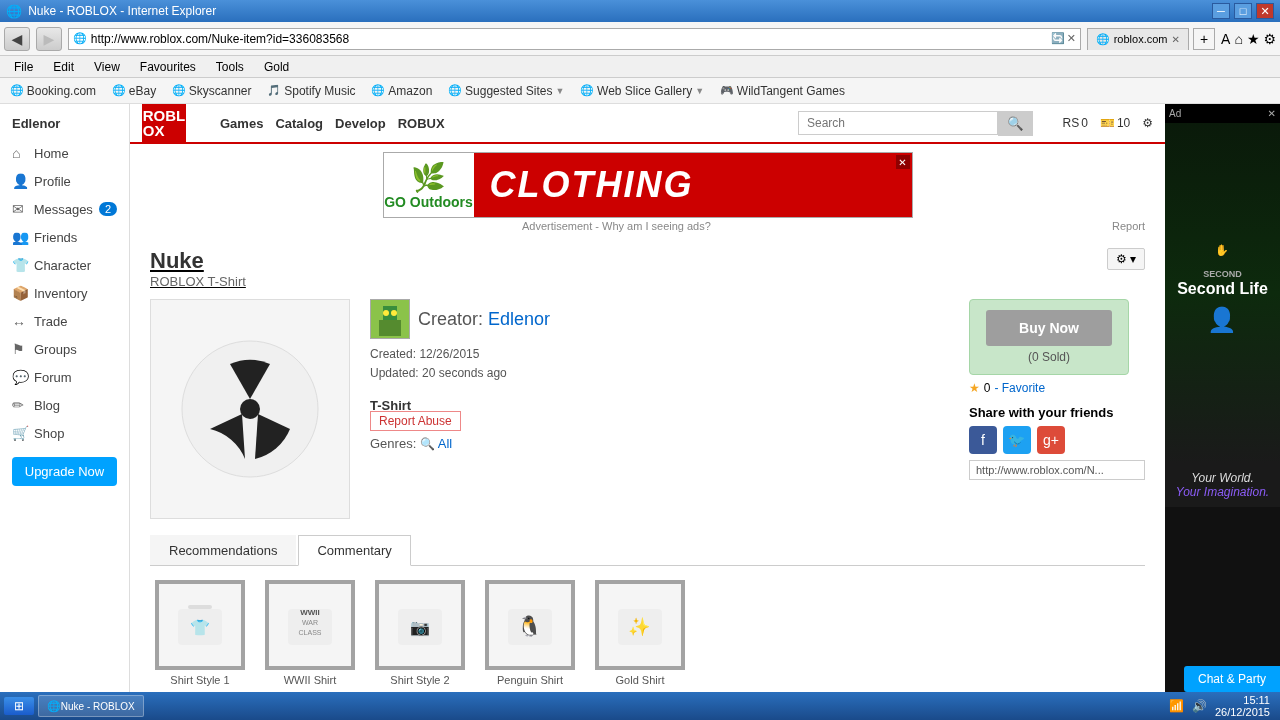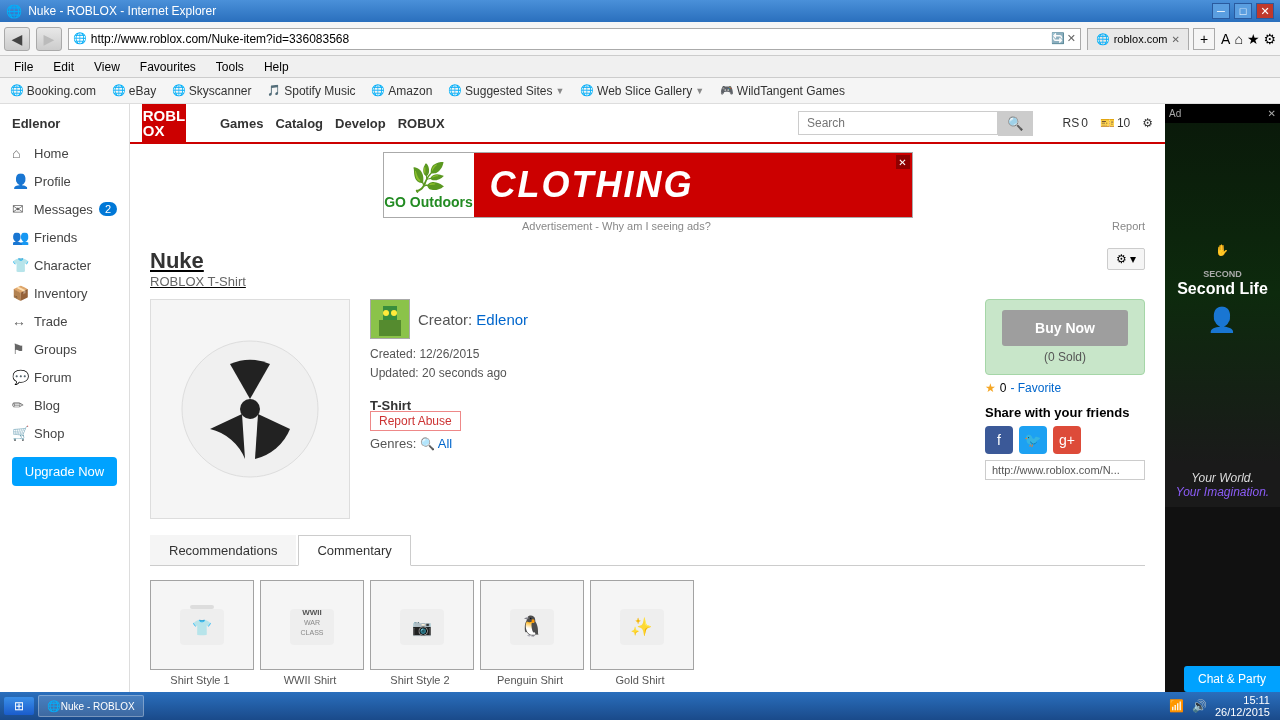--- a/index.html
+++ b/index.html
@@ -296,21 +296,21 @@
     .radiation-symbol {
       width: 140px;
       height: 140px;
     }
     .item-details {
       flex: 1;
     }
     .creator-info {
       display: flex; align-items: center; gap: 8px;
       margin-bottom: 6px;
-      font-size: 15px;
+      font-size: 18px;
     }
     .creator-avatar {
       width: 40px; height: 40px;
       background: #8BC34A;
       border: 1px solid #aaa;
       display: flex; align-items: center; justify-content: center;
       font-size: 20px;
     }
     .creator-link { color: #0066cc; text-decoration: none; cursor: pointer; }
     .item-meta { font-size: 12px; color: #555; line-height: 1.6; }
@@ -356,21 +356,21 @@
     }
     .share-icon.facebook { background: #3b5998; }
     .share-icon.twitter { background: #1da1f2; }
     .share-icon.google { background: #dd4b39; }
     .share-url-box {
       margin-top: 6px;
       border: 1px solid #ccc;
       padding: 3px 6px;
       font-size: 11px;
       color: #555;
-      width: 160px;
+      width: 176px;
       overflow: hidden;
       text-overflow: ellipsis;
       white-space: nowrap;
     }
     .genres-row { margin-top: 8px; font-size: 13px; color: #555; }
     .genres-link { color: #0066cc; cursor: pointer; }
     .gear-btn {
       border: 1px solid #ccc;
       background: #f5f5f5;
       padding: 3px 8px;
@@ -408,23 +408,23 @@
       display: flex;
       gap: 10px;
       padding: 4px 0;
     }
     .rec-item {
       width: 100px;
       text-align: center;
       cursor: pointer;
     }
     .rec-img {
-      width: 104px; height: 90px;
+      width: 90px; height: 90px;
       background: #f5f5f5;
-      border: 1px solid #a3a3a3;
+      border: 4px solid #a3a3a3;
       display: flex; align-items: center; justify-content: center;
       margin: 0 auto 4px;
       font-size: 28px;
     }
     .rec-name { font-size: 11px; color: #555; }
 
     
     .right-ad {
       width: 115px;
       flex-shrink: 0;
@@ -550,21 +550,21 @@
     <span style="font-size:14px;cursor:pointer;">⚙</span>
   </div>
 </div>
 
 <div class="menu-bar">
   <span>File</span>
   <span>Edit</span>
   <span>View</span>
   <span>Favourites</span>
   <span>Tools</span>
-  <span>Help</span>
+  <span>Gold</span>
 </div>
 
 <div class="favorites-bar">
   <span class="fav-item">
     <span class="fav-icon">🌐</span>
     <span>Booking.com</span>
   </span>
   <span class="fav-item">
     <span class="fav-icon">🌐</span>
     <span>eBay</span>

